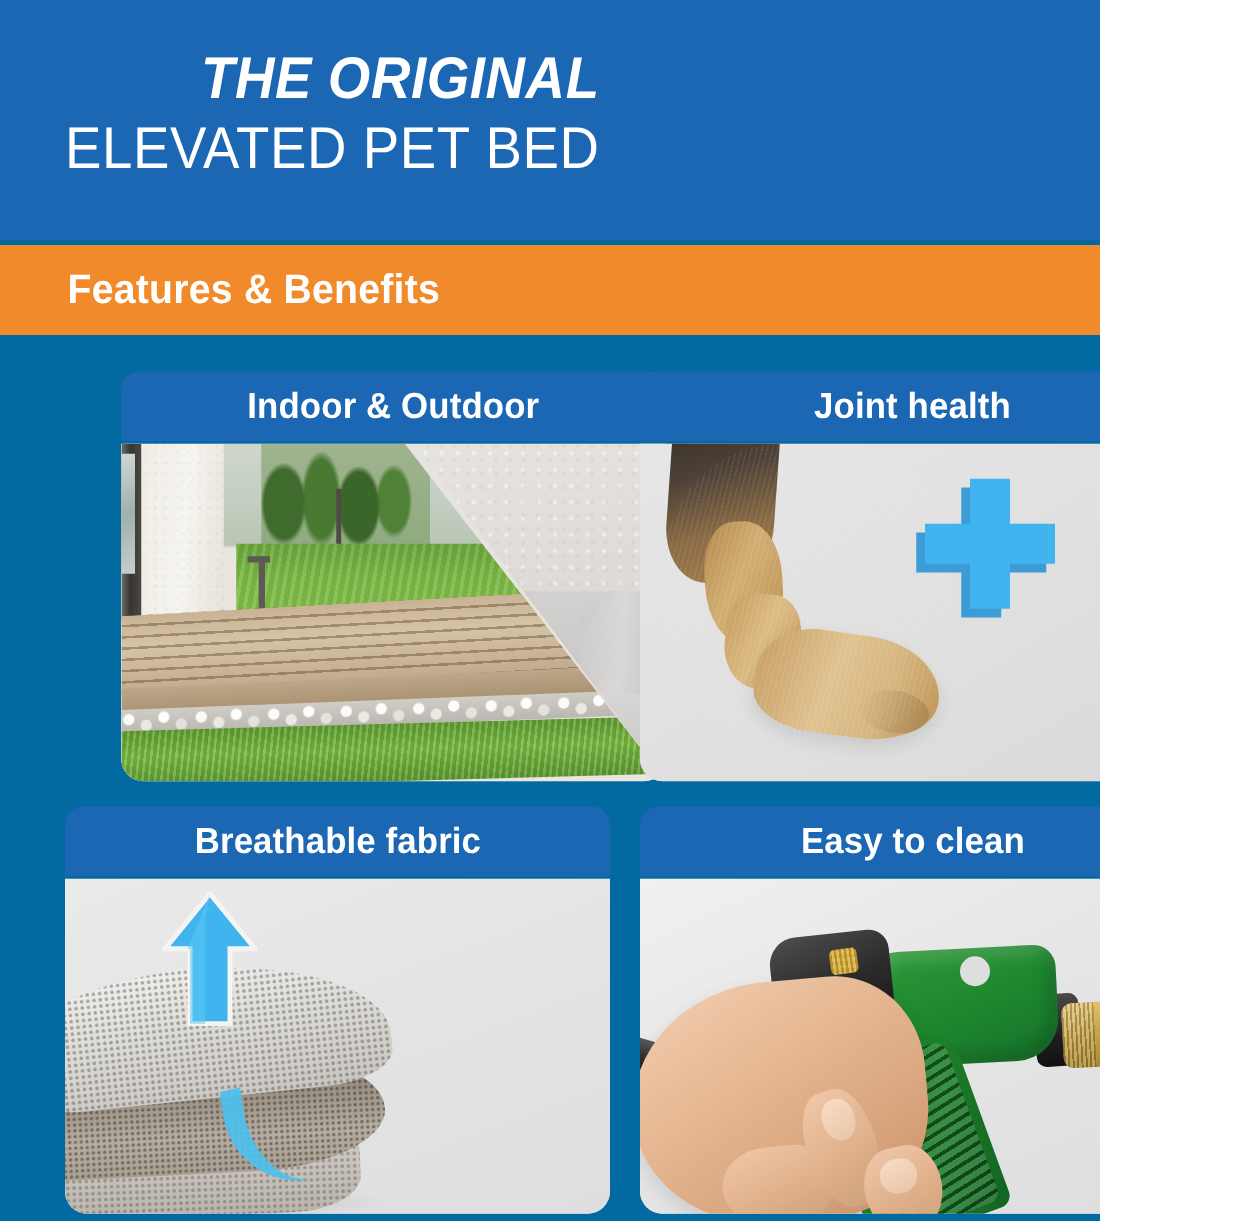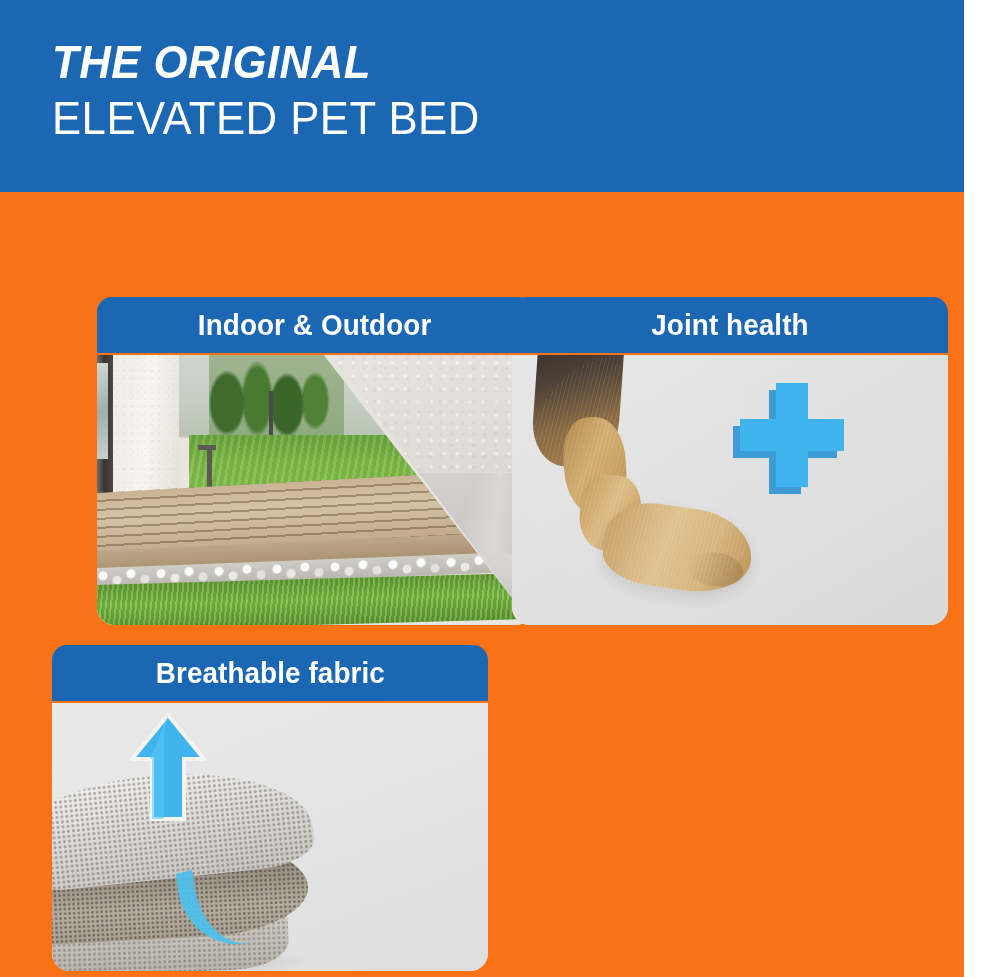--- a/index.html
+++ b/index.html
@@ -7,24 +7,25 @@
     margin: 0;
     padding: 0;
     background: #ffffff;
   }
   body {
     font-family: "Liberation Sans", "DejaVu Sans", sans-serif;
     -webkit-font-smoothing: antialiased;
   }
   #page {
     position: relative;
-    width: 964px;
+    width: 880px;
     height: 977px;
     overflow: hidden;
-    background: #f97316;
+    background: #0369a1;
+    text-align: right;
   }
 
   
   .title-band {
     position: absolute;
     left: 0; top: 0;
     width: 1000px;
     height: 192px;
     background: #1B67B3;
   }
@@ -472,20 +473,23 @@
 
 <div id="page">
 
   <div class="title-band">
     <div class="title-inner">
       <span class="title-line1">THE ORIGINAL</span>
       <span class="title-line2">ELEVATED PET BED</span>
     </div>
   </div>
 
+  <div class="subtitle-band">
+    <div class="subtitle-text">Features &amp; Benefits</div>
+  </div>
 
   <div class="cards">
 
     <div class="card c0">
       <div class="card-header">
         <span class="card-header-label">Indoor &amp; Outdoor</span>
       </div>
       <div class="card-body">
         <div class="scene-io">
 
@@ -557,15 +561,38 @@
           <div class="air-arrow">
             <svg width="76" height="108" viewBox="0 0 76 108" aria-hidden="true">
               <path d="M38 2 L74 46 L54 46 L54 106 L22 106 L22 46 L2 46 Z" fill="#3FB4EE" stroke="#F4F4F2" stroke-width="4"></path>
               <path d="M38 2 L20 46 L22 46 L22 106 L34 106 L34 24 Z" fill="#5CC6F2" opacity="0.55"></path>
             </svg>
           </div>
         </div>
       </div>
     </div>
 
+    <div class="card c3">
+      <div class="card-header">
+        <span class="card-header-label">Easy to clean</span>
+      </div>
+      <div class="card-body">
+        <div class="scene-clean">
+          <div class="hose-tube"></div>
+          <div class="nozzle-collar"></div>
+          <div class="nozzle-brass"></div>
+          <div class="nozzle-body"></div>
+          <div class="nozzle-hole"></div>
+          <div class="trigger-black"></div>
+          <div class="trigger-screw"></div>
+          <div class="grip"></div>
+          <div class="hand"></div>
+          <div class="finger3"></div>
+          <div class="finger1"></div>
+          <div class="nail1"></div>
+          <div class="finger2"></div>
+          <div class="nail2"></div>
+        </div>
+      </div>
+    </div>
 
   </div>
 </div>
 
 </body></html>

